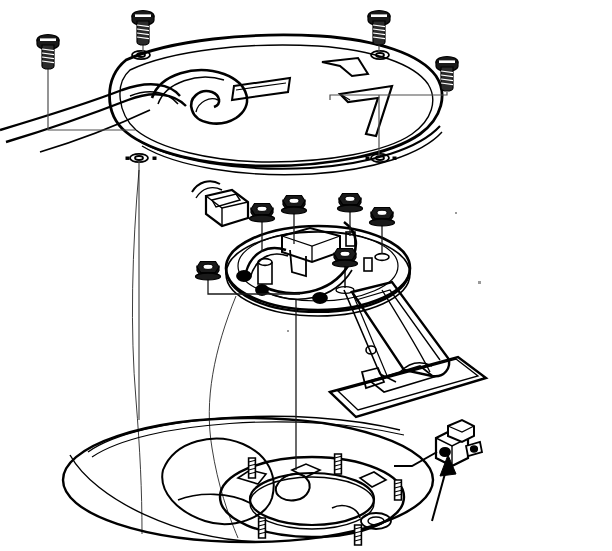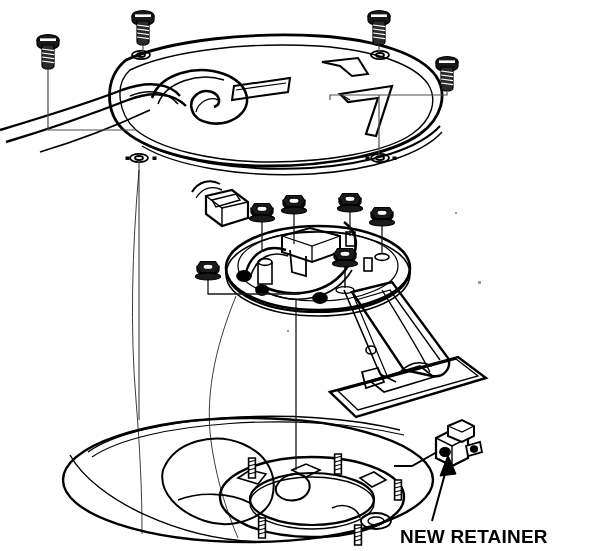--- a/index.html
+++ b/index.html
@@ -291,15 +291,14 @@
       <path d="M 448 455 L 440 476 L 456 474 Z" fill="#000" stroke="#000" stroke-width="1"></path>
     </g>
 
     <g fill="#9a9a9a">
       <rect x="478" y="281" width="3" height="3"></rect>
       <rect x="455" y="212" width="2" height="2"></rect>
       <rect x="287" y="330" width="2" height="2"></rect>
     </g>
   </svg>
 
-  <div id="new-retainer-label" class="callout-label">NEW RETAINER</div>
 
 </div>
 
 </body></html>

